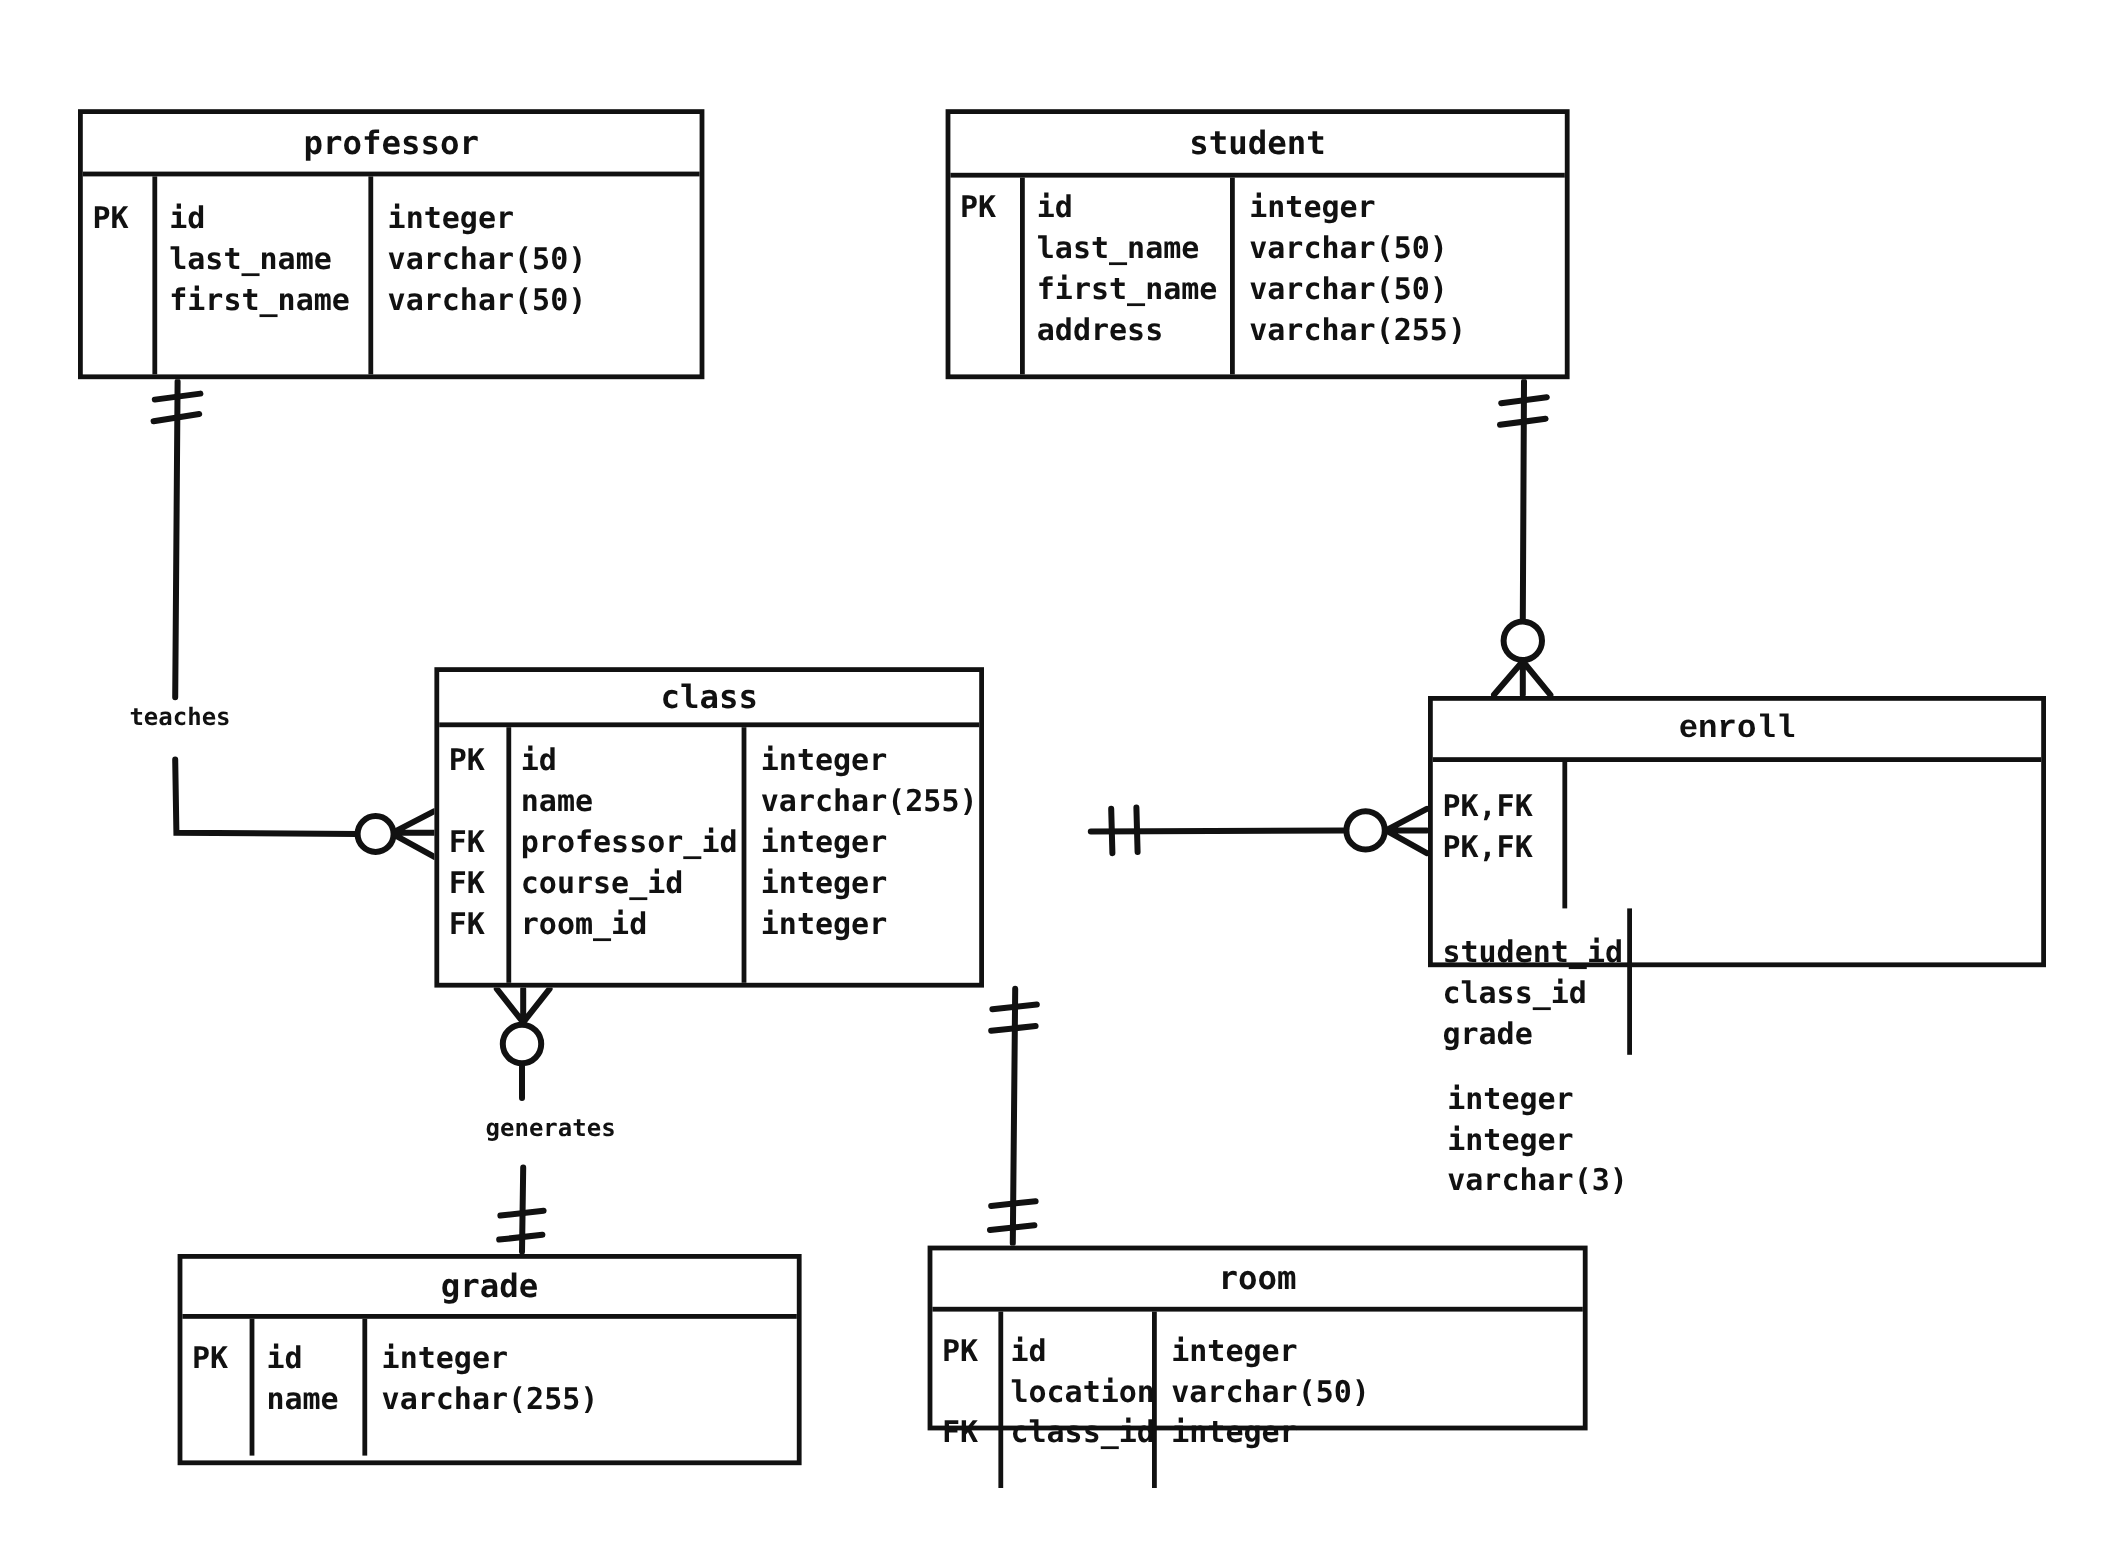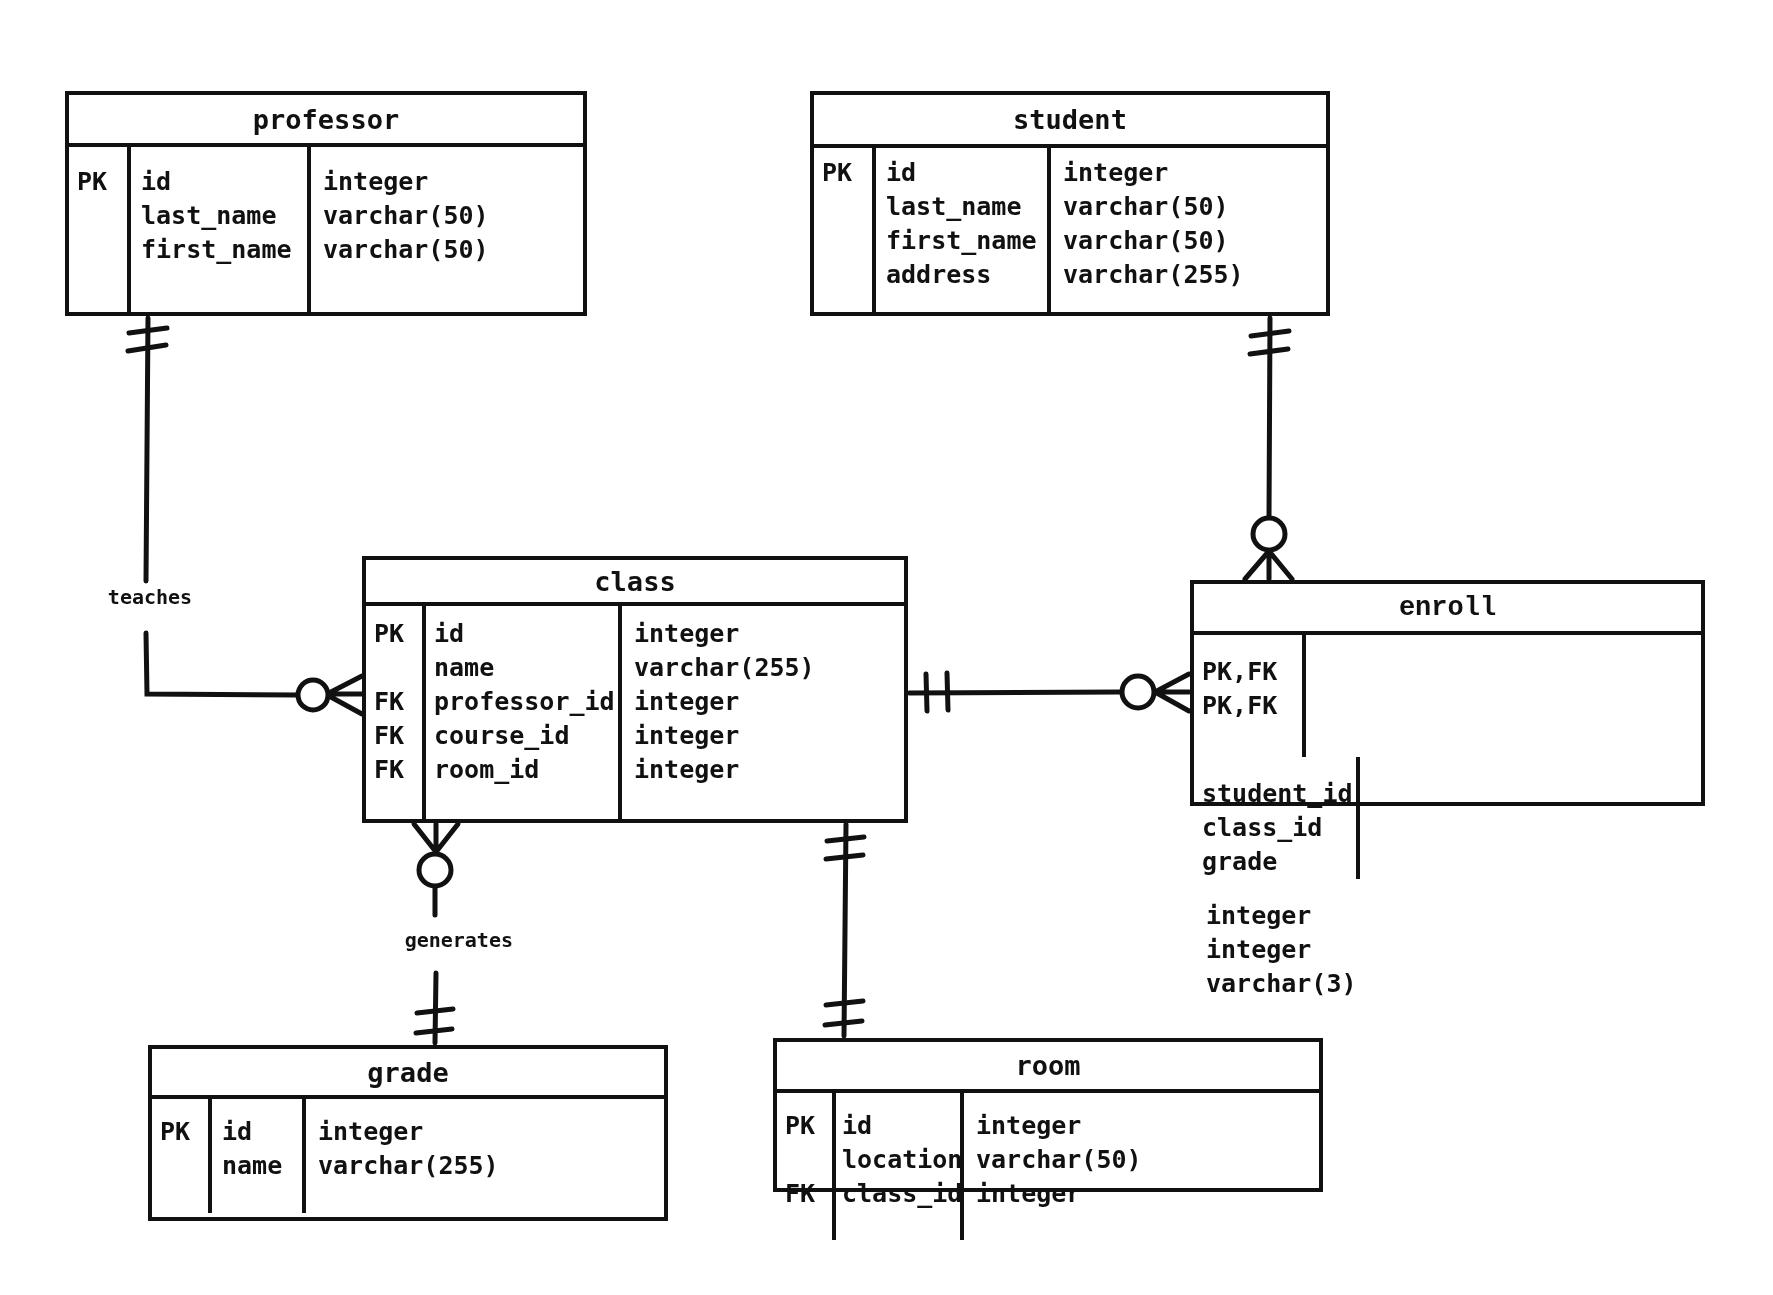--- a/index.html
+++ b/index.html
@@ -83,21 +83,21 @@
         <div class="row">first_name</div>
       </div>
       <div class="col type" style="padding-top:18px;">
         <div class="row">integer</div>
         <div class="row">varchar(50)</div>
         <div class="row">varchar(50)</div>
       </div>
     </div>
   </div>
 
-  <div class="table" style="left:810px;top:68px;width:520px;height:225px;">
+  <div class="table" style="left:788px;top:68px;width:520px;height:225px;">
     <div class="t-header" style="height:49px;">
       <span>student</span>
     </div>
     <div class="t-body" style="height:164px;">
       <div class="col key" style="width:62px;padding-top:8px;">
         <div class="row">PK</div>
         <div class="row"></div>
         <div class="row"></div>
         <div class="row"></div>
       </div>
@@ -109,21 +109,21 @@
       </div>
       <div class="col type" style="padding-top:8px;">
         <div class="row">integer</div>
         <div class="row">varchar(50)</div>
         <div class="row">varchar(50)</div>
         <div class="row">varchar(255)</div>
       </div>
     </div>
   </div>
 
-  <div class="table" style="left:362px;top:533px;width:546px;height:267px;">
+  <div class="table" style="left:362px;top:533px;width:458px;height:267px;">
     <div class="t-header" style="height:42px;">
       <span>class</span>
     </div>
     <div class="t-body" style="height:213px;">
       <div class="col key" style="width:60px;padding-top:11px;">
         <div class="row">PK</div>
         <div class="row"></div>
         <div class="row">FK</div>
         <div class="row">FK</div>
         <div class="row">FK</div>

